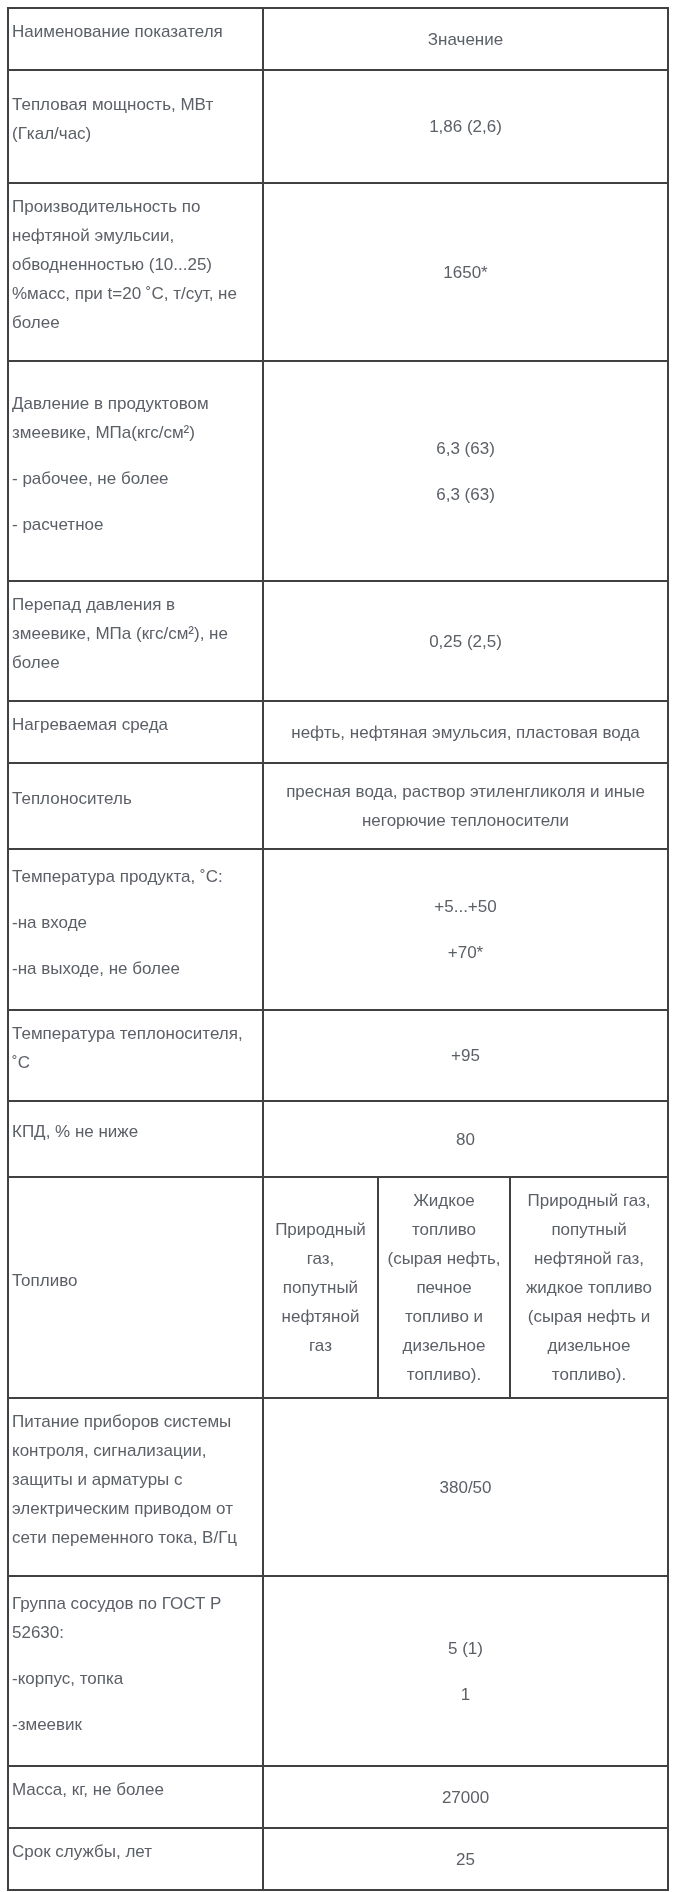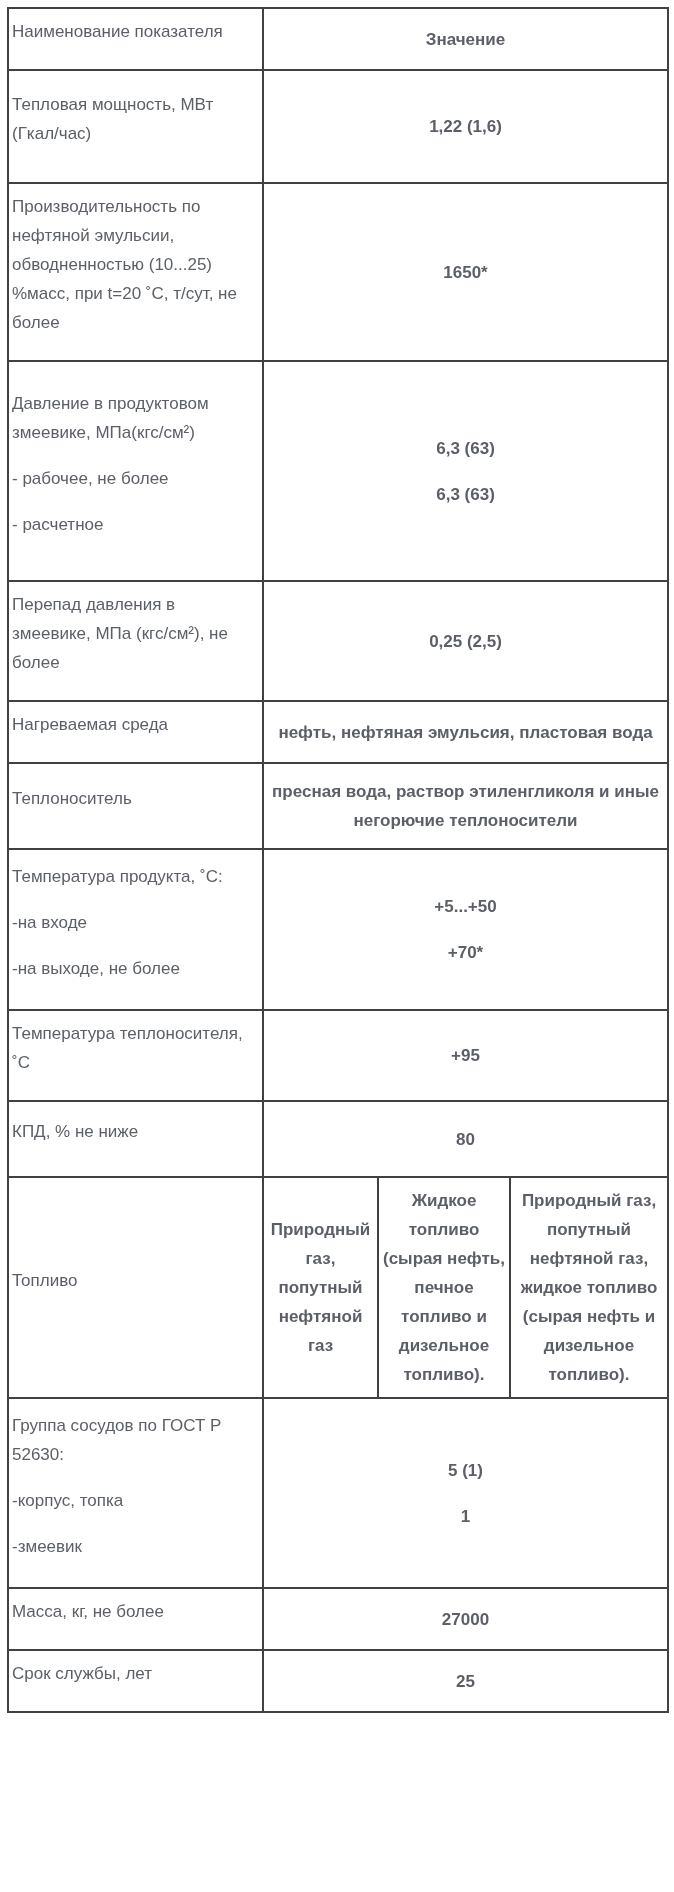--- a/index.html
+++ b/index.html
@@ -22,21 +22,20 @@
     padding: 8px 4px;
     overflow: hidden;
   }
   td.name {
     text-align: left;
     padding: 8px 8px 23px 3px;
   }
   td.val {
     text-align: center;
     padding: 8px 4px;
-    font-weight: bold;
   }
   p {
     margin: 0;
     line-height: 29px;
   }
   p + p { margin-top: 17px; }
 </style>
 </head>
 <body>
 
@@ -57,21 +56,21 @@
         <td class="val" colspan="3">
           <p>Значение</p>
         </td>
       </tr>
 
       <tr style="height:113px">
         <td class="name">
           <p>Тепловая мощность, МВт (Гкал/час)</p>
         </td>
         <td class="val" colspan="3">
-          <p>1,22 (1,6)</p>
+          <p>1,86 (2,6)</p>
         </td>
       </tr>
 
       <tr style="height:160px">
         <td class="name">
           <p>Производительность по нефтяной эмульсии, обводненностью (10...25) %масс, при t=20 ˚С, т/сут, не более</p>
         </td>
         <td class="val" colspan="3">
           <p>1650*</p>
         </td>
@@ -154,20 +153,28 @@
           <p>Природный газ, попутный нефтяной газ</p>
         </td>
         <td class="val">
           <p>Жидкое топливо (сырая нефть, печное топливо и дизельное топливо).</p>
         </td>
         <td class="val">
           <p>Природный газ, попутный нефтяной газ, жидкое топливо (сырая нефть и дизельное топливо).</p>
         </td>
       </tr>
 
+      <tr style="height:162px">
+        <td class="name">
+          <p>Питание приборов системы контроля, сигнализации, защиты и арматуры с электрическим приводом от сети переменного тока, В/Гц</p>
+        </td>
+        <td class="val" colspan="3">
+          <p>380/50</p>
+        </td>
+      </tr>
 
       <tr style="height:190px">
         <td class="name">
           <p>Группа сосудов по ГОСТ Р 52630:</p>
           <p>-корпус, топка</p>
           <p>-змеевик</p>
         </td>
         <td class="val" colspan="3">
           <p>5 (1)</p>
           <p>1</p>

